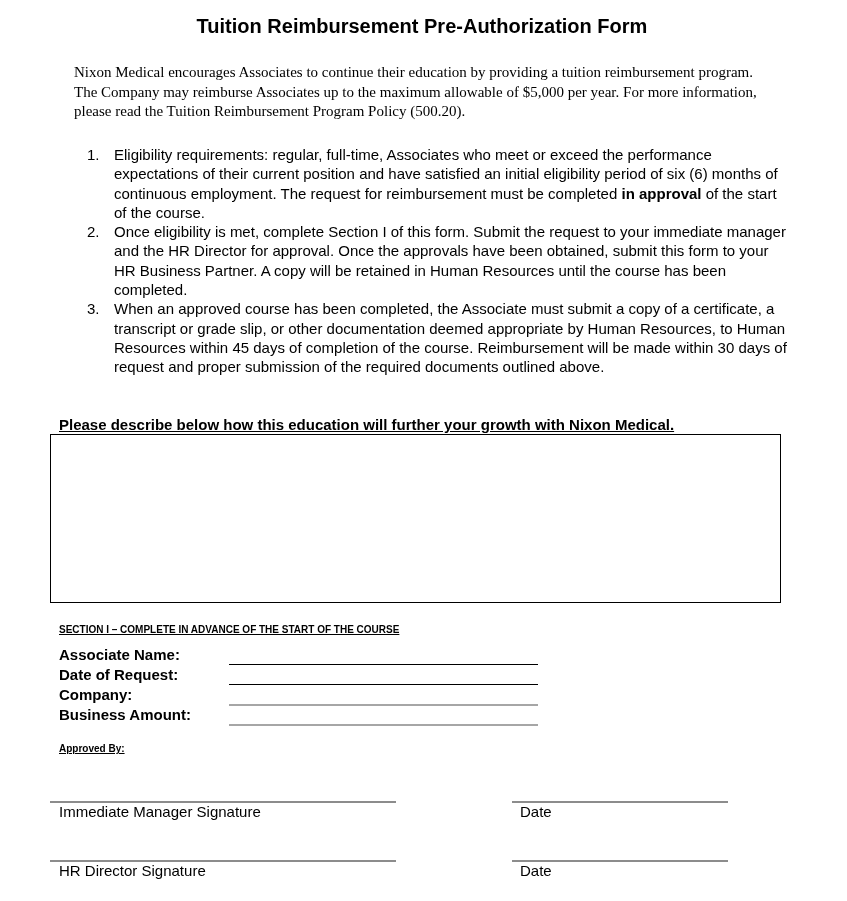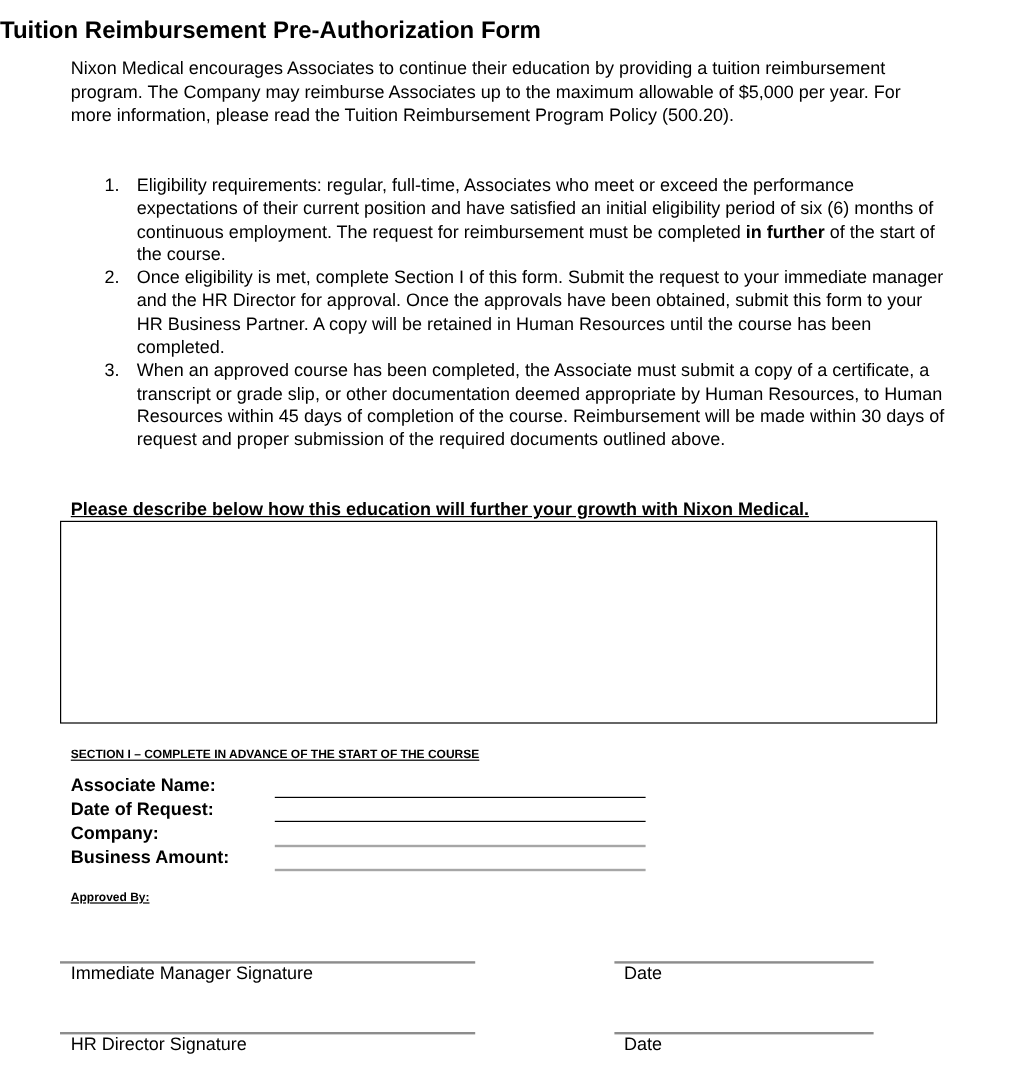--- a/index.html
+++ b/index.html
@@ -1,28 +1,28 @@
 <!DOCTYPE html>
 <html><head>
 <meta charset="utf-8">
 <style>
   html, body { margin: 0; padding: 0; background: #ffffff; }
   body {
     width: 847px; height: 901px; position: relative; overflow: hidden;
     font-family: "Liberation Sans", sans-serif; color: #000;
   }
   .title {
-    position: absolute; top: 15px; left: 0; width: 844px; 
+    position: absolute; top: 15px; left: 0; width: 844px; text-align: center;
     font-size: 20px; font-weight: bold;
   }
   .intro {
     position: absolute; top: 48px; left: 59px; width: 720px;
     font-size: 15px; line-height: 19.5px;
   }
-  .intro p { margin: 0; }
+  .intro p { margin: 15px; font-family: Liberation Serif, serif; }
   .list {
     position: absolute; top: 145px; left: 87px; width: 700px;
     font-size: 15px; line-height: 19.3px; margin: 0; padding: 0; list-style: none;
   }
   .list li { position: relative; padding-left: 27px; }
   .list .num { position: absolute; left: 0; top: 0; }
   .describe-label {
     position: absolute; top: 416px; left: 59px;
     font-size: 15px; font-weight: bold; text-decoration: underline; text-align: right;
   }
@@ -54,21 +54,21 @@
 
 <div class="title">Tuition Reimbursement Pre-Authorization Form</div>
 
 <div class="intro">
   <p>Nixon Medical encourages Associates to continue their education by providing a tuition reimbursement program.  The Company may reimburse Associates up to the maximum allowable of $5,000 per year.  For more information, please read the Tuition Reimbursement Program Policy (500.20).</p>
 </div>
 
 <ol class="list">
   <li>
     <span class="num">1.</span>
-    <span>Eligibility requirements: regular, full-time, Associates who meet or exceed the performance expectations of their current position and have satisfied an initial eligibility period of six (6) months of continuous employment. The request for reimbursement must be completed </span><b>in further</b><span> of the start of the course.</span>
+    <span>Eligibility requirements: regular, full-time, Associates who meet or exceed the performance expectations of their current position and have satisfied an initial eligibility period of six (6) months of continuous employment. The request for reimbursement must be completed </span><b>in approval</b><span> of the start of the course.</span>
   </li>
   <li>
     <span class="num">2.</span>
     <span>Once eligibility is met, complete Section I of this form.  Submit the request to your immediate manager and the HR Director for approval.  Once the approvals have been obtained, submit this form to your HR Business Partner.  A copy will be retained in Human Resources until the course has been completed.</span>
   </li>
   <li>
     <span class="num">3.</span>
     <span>When an approved course has been completed, the Associate must submit a copy of a certificate, a transcript or grade slip, or other documentation deemed appropriate by Human Resources, to Human Resources within 45 days of completion of the course. Reimbursement will be made within 30 days of request and proper submission of the required documents outlined above.</span>
   </li>
 </ol>

